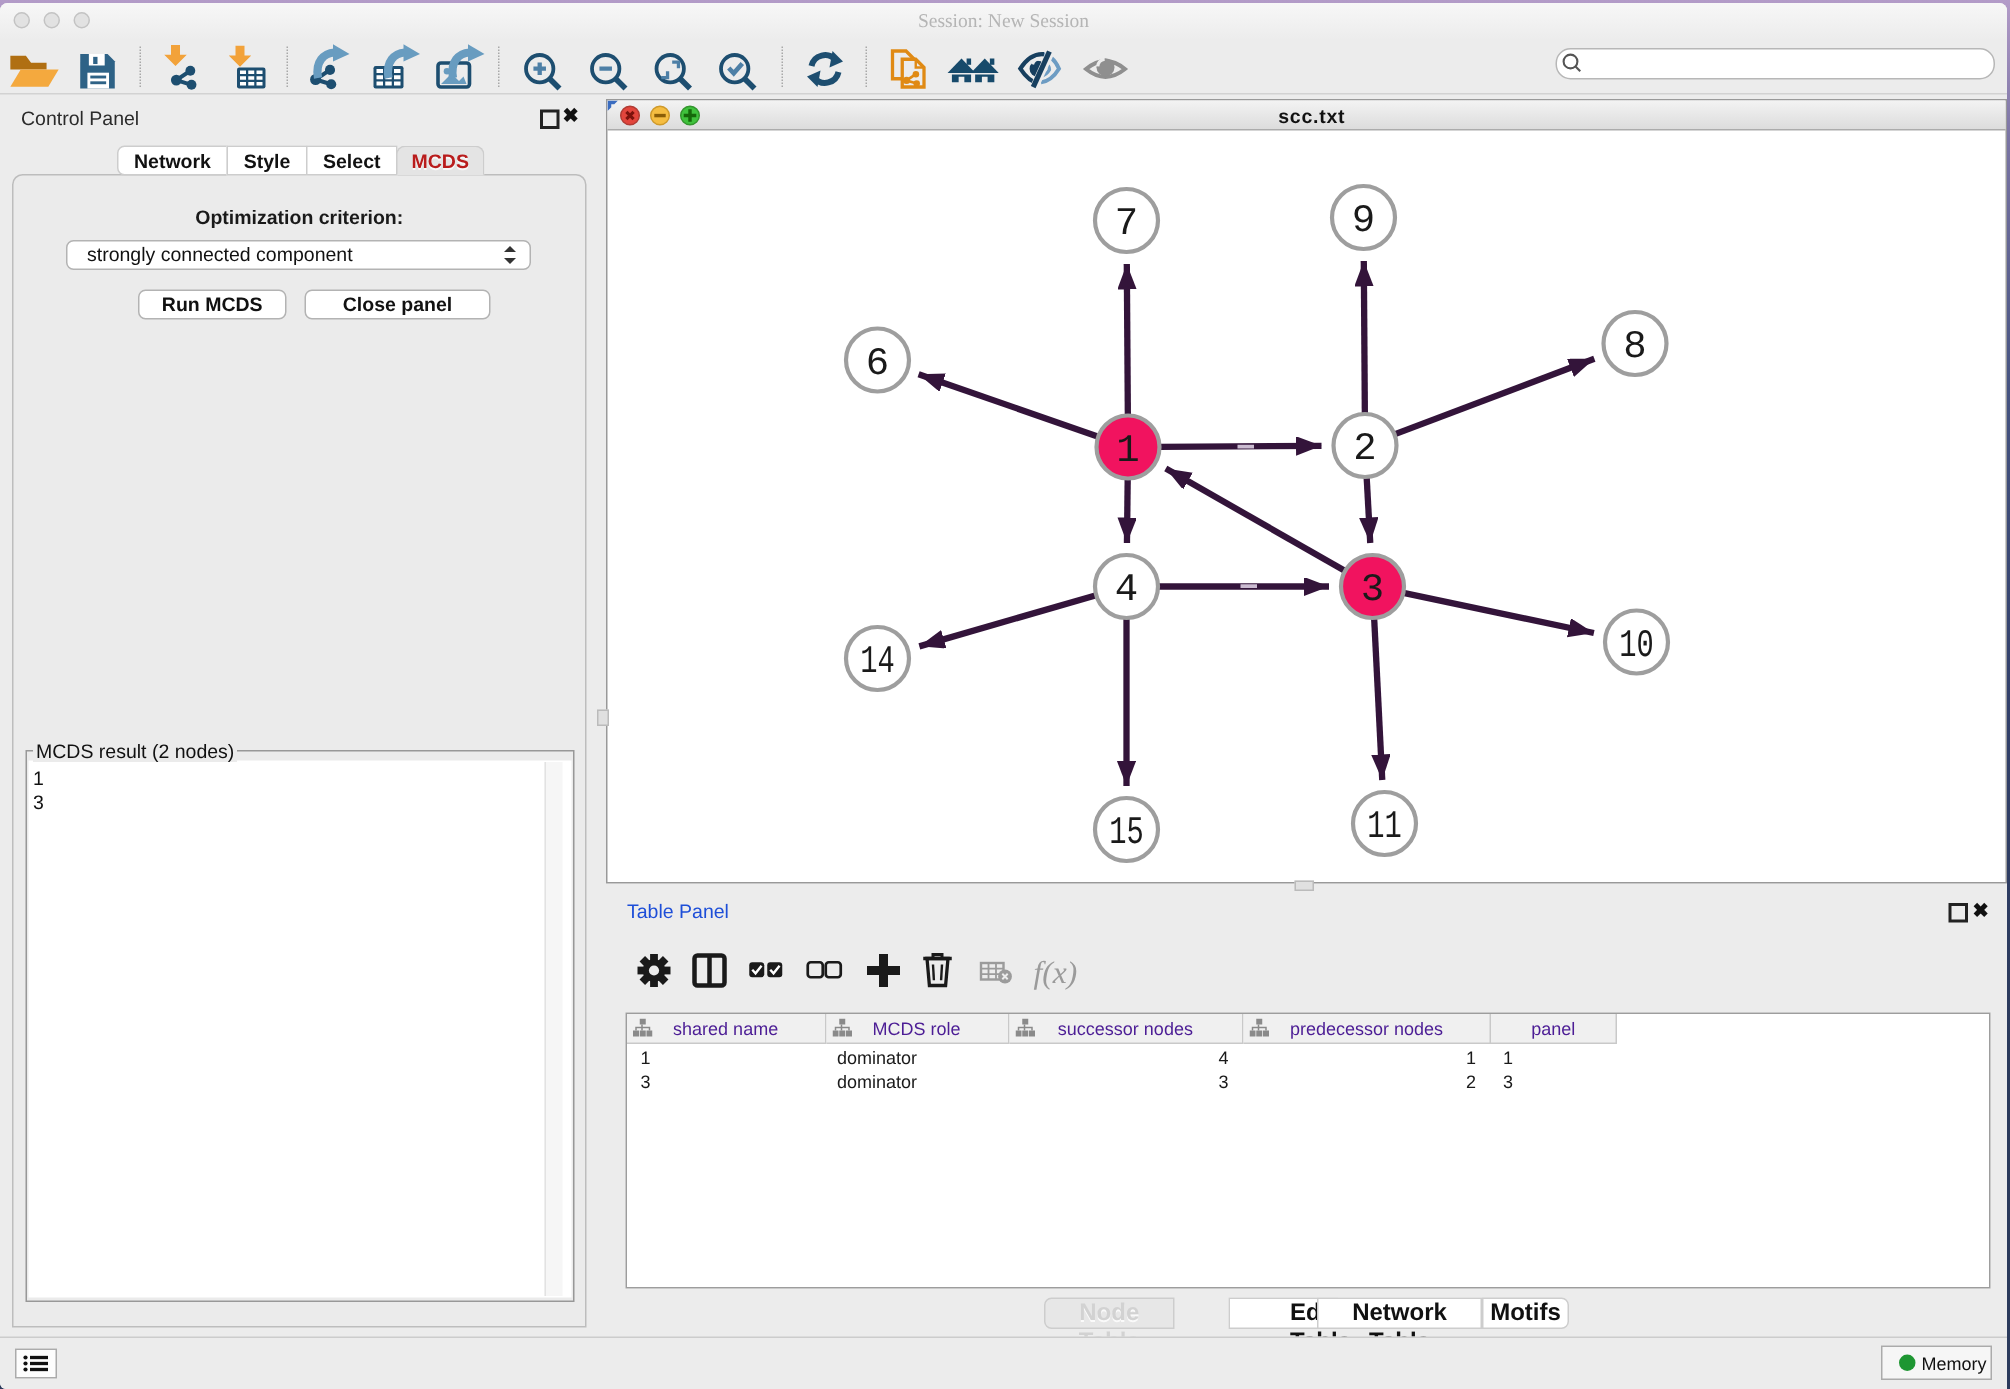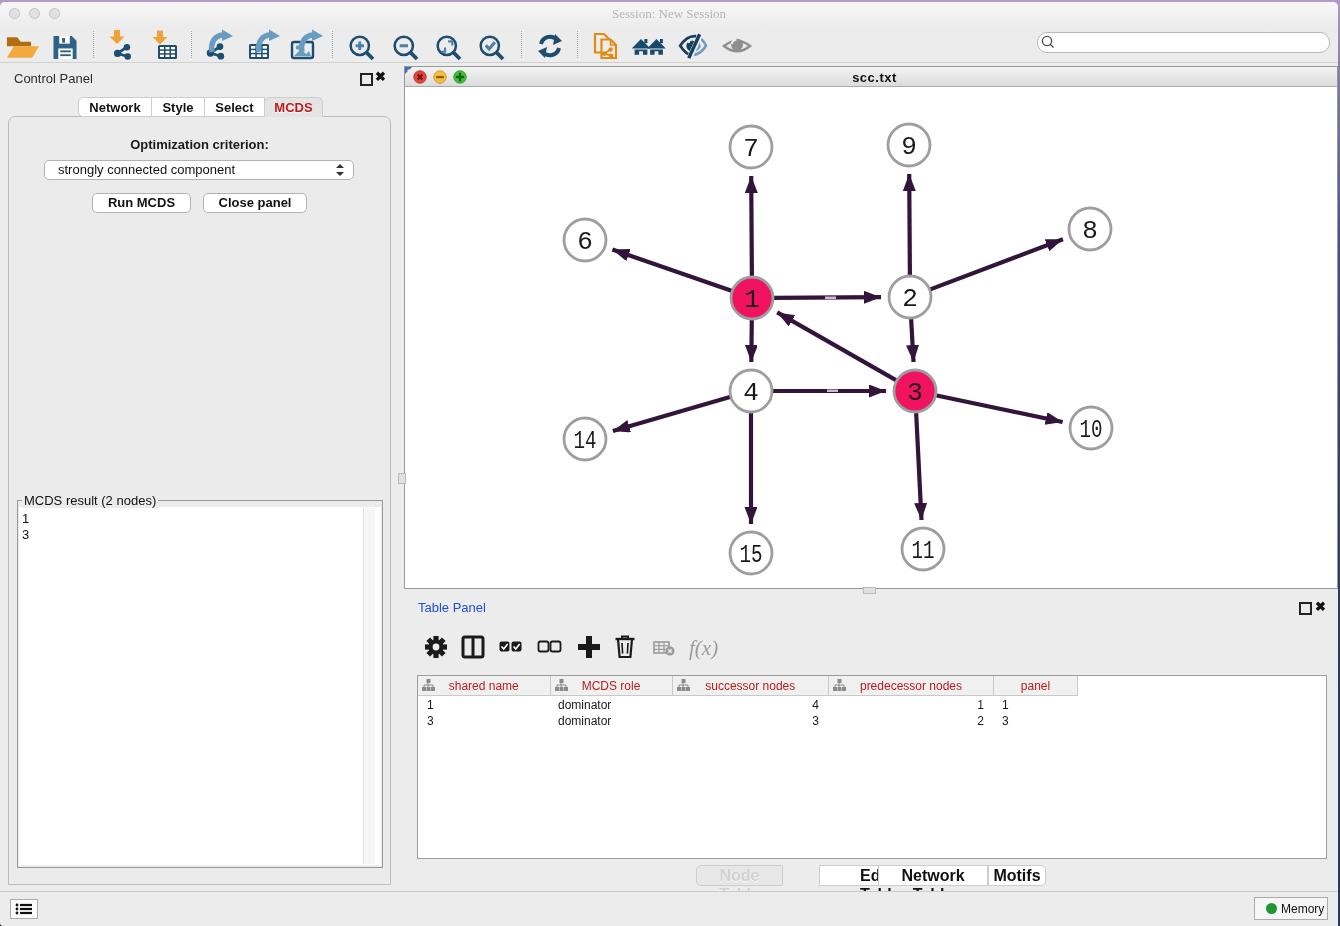--- a/index.html
+++ b/index.html
@@ -58,21 +58,21 @@
     background:linear-gradient(#f3f3f3,#dcdcdc);border-bottom:1px solid #ababab;box-sizing:border-box;}
   #netname{position:absolute;left:0;top:3px;width:100%;text-align:center;
     font-size:13px;color:#111;font-weight:bold;}
   
   #tp-title{position:absolute;left:418px;top:598px;font-size:13px;color:#1d4ed8;}
   #tp-toolbar{position:absolute;left:417px;top:626px;width:320px;height:40px;}
   #tablebox{position:absolute;left:417px;top:673px;width:908px;height:182px;
     background:#fff;border:1px solid #9d9d9d;}
   .th{position:absolute;top:0;height:20px;background:#f0f0f0;
     border-right:1px solid #c9c9c9;border-bottom:1px solid #c9c9c9;box-sizing:border-box;
-    font-size:12px;color:#b91c1c;text-align:center;line-height:20px;}
+    font-size:12px;color:#4c1d95;text-align:center;line-height:20px;}
   .td{position:absolute;font-size:12px;color:#1a1a1a;height:16px;line-height:16px;}
   .btab{position:absolute;top:863px;height:21px;box-sizing:border-box;
     background:#fff;border:1px solid #cdcdcd;font-size:16px;color:#111;
     font-weight:bold;text-align:center;line-height:19px;}
   .btabsel{background:#e7e7e7;color:#d2d2d2;text-shadow:0 1px 0 #fafafa;
     font-weight:bold;border-radius:5px 0 0 5px;}
   
   #statusbar{position:absolute;left:0;top:889px;width:1338px;height:35px;
     background:#ececec;border-top:1px solid #cccccc;}
   #listbtn{position:absolute;left:10px;top:897px;width:28px;height:20px;
@@ -239,21 +239,21 @@
   <div class="tab" style="left:204px;width:61px;">Select</div>
   <div class="tab tabsel" style="left:264px;width:59px;border-radius:6px 6px 0 0;border-bottom-color:#e4e4e4;">MCDS</div>
   <div id="optlabel">Optimization criterion:</div>
   <div id="combo">strongly connected component
     <svg width="10" height="14" style="position:absolute;right:8px;top:2px;">
       <path d="M1,5 L5,1 L9,5 z" fill="#333"></path>
       <path d="M1,9 L5,13 L9,9 z" fill="#333"></path>
     </svg>
   </div>
   <div class="btn" style="left:92px;width:99px;">Run MCDS</div>
-  <div class="btn" style="left:203px;width:104px;">Close panel</div>
+  <div class="btn" style="left:203px;width:124px;">Close panel</div>
   <div id="fieldset"></div>
   <div id="resultbox"></div>
   <div id="resultsb"></div>
   <div id="legend">MCDS result (2 nodes)</div>
   <div id="res1">1</div>
   <div id="res3">3</div>
 
   <div id="netwin">
     <div id="nettitle">
       <svg width="70" height="20" style="position:absolute;left:0;top:0;">

